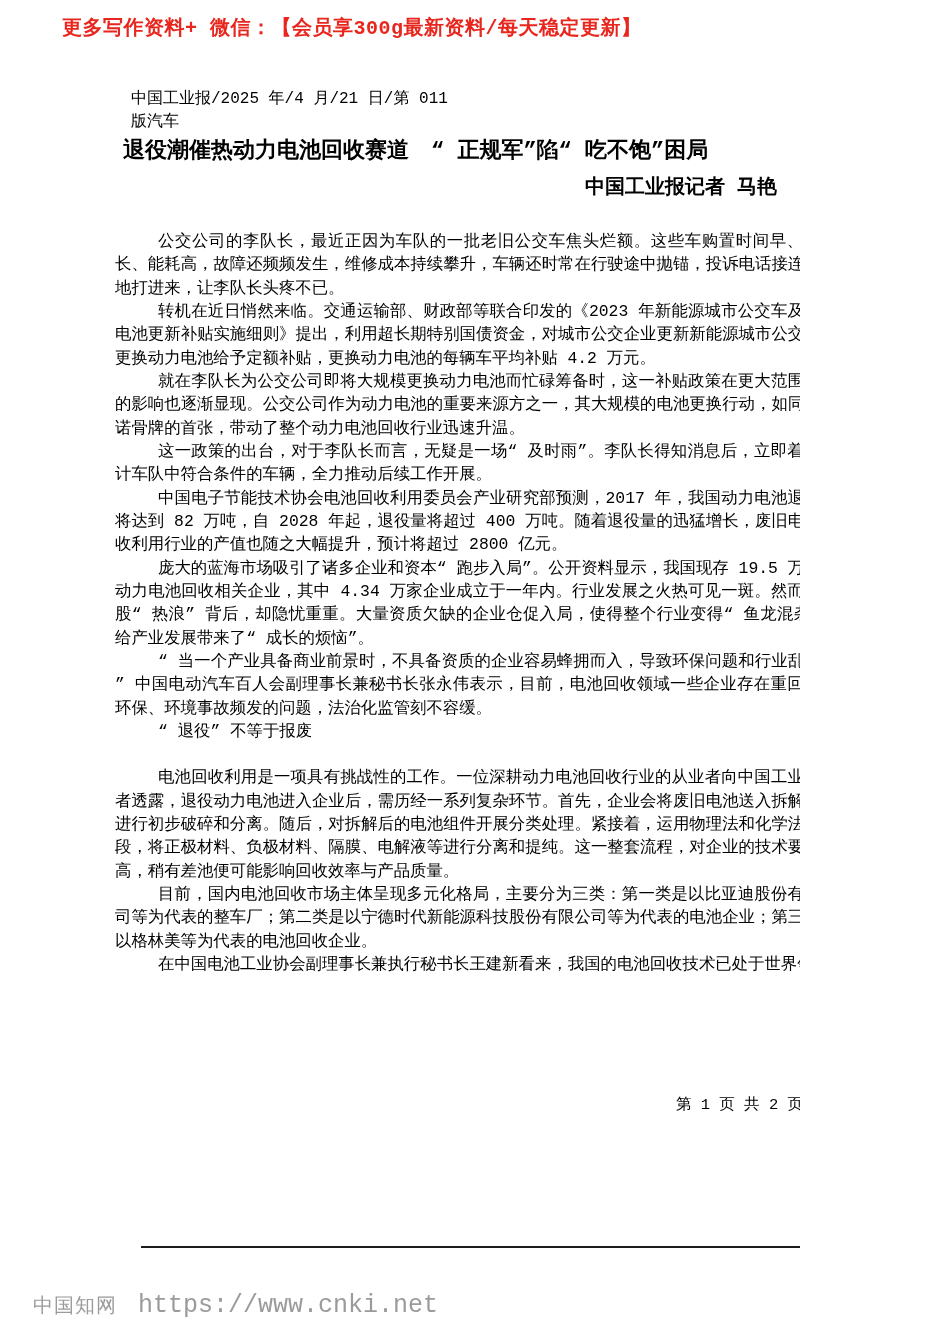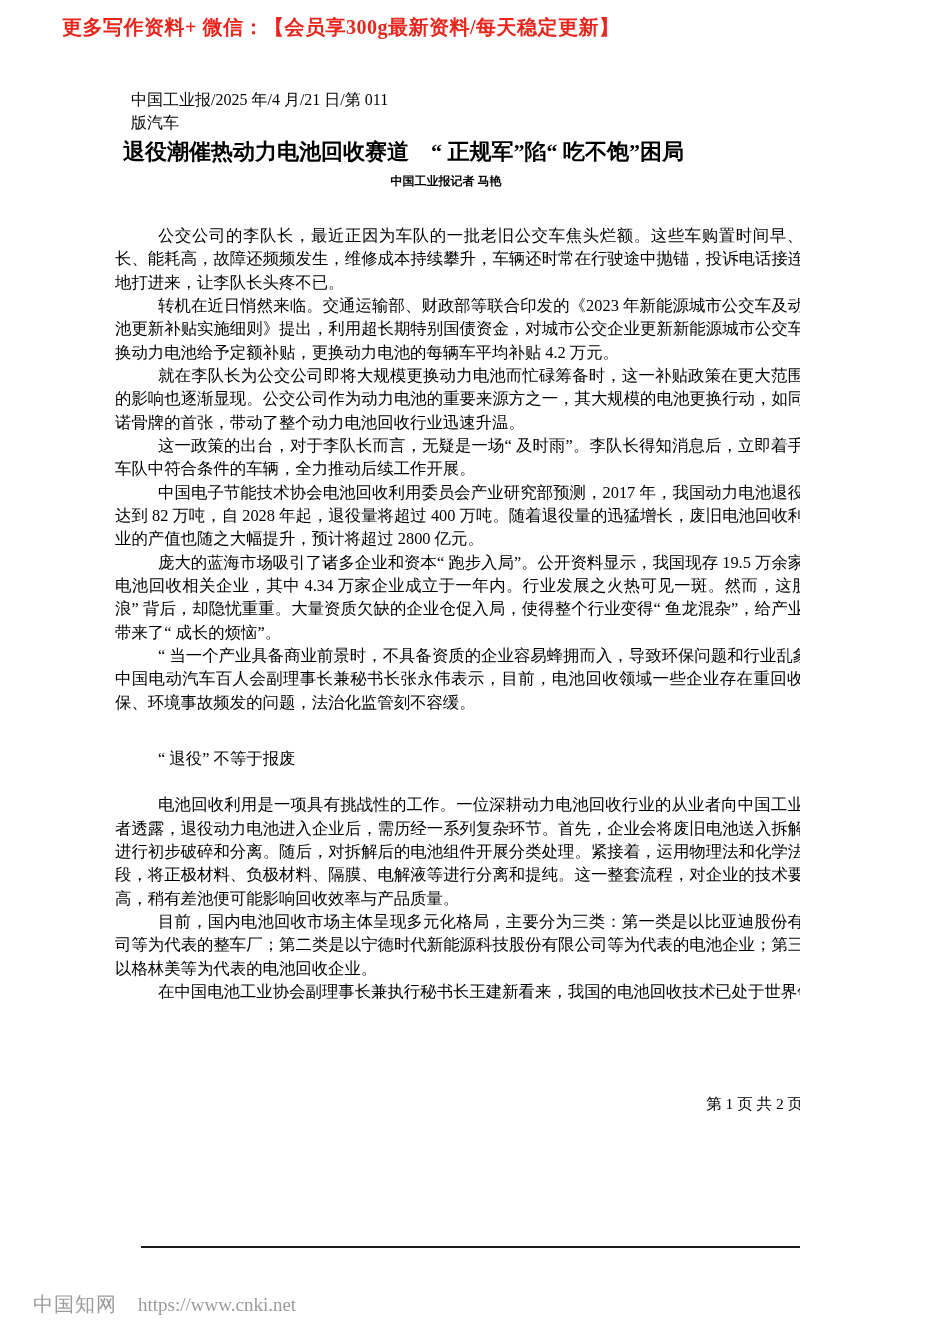--- a/index.html
+++ b/index.html
@@ -6,21 +6,21 @@
     margin: 0;
     padding: 0;
     background: #ffffff;
   }
   .page {
     position: relative;
     width: 800px;
     height: 1344px;
     background: #ffffff;
     overflow: hidden;
-    font-family: Liberation Serif, serif;
+    font-family: Liberation Mono, monospace;
     color: #000000;
   }
   .banner {
     position: absolute;
     left: 62px;
     top: 14px;
     font-size: 20px;
     font-weight: bold;
     letter-spacing: 0.5px;
     white-space: nowrap;
@@ -36,40 +36,39 @@
     font-size: 16px;
     line-height: 23px;
   }
   .title {
     margin: 4px 0 0 8px;
     font-size: 22px;
     font-weight: bold;
     line-height: 28px;
   }
   .byline {
-    margin-top: 4px;
+    margin-top: 10px;
     padding-right: 60px;
-    text-align: center;
-    font-size: 12px;
+    text-align: right;
+    font-size: 20px;
     font-weight: bold;
     line-height: 23px;
   }
   .body-text {
     margin-top: 31px;
   }
   .body-text p {
     margin: 0;
     font-size: 16.4px;
     line-height: 23.33px;
     text-align: justify;
     text-indent: 43px;
   }
   .body-text p.subheading {
     margin-bottom: 23px;
-    margin-top: 33px;
   }
   .page-indicator {
     position: absolute;
     left: 108px;
     top: 1094px;
     width: 695px;
     text-align: right;
     font-size: 15.5px;
   }
   .footer-divider {
@@ -86,21 +85,21 @@
     top: 1291px;
     display: flex;
     align-items: center;
     gap: 21px;
   }
   .wm-brand {
     font-size: 20px;
     letter-spacing: 1px;
   }
   .wm-url {
-    font-size: 19px;
+    font-size: 25px;
   }
 </style>
 </head>
 <body>
 
 <div class="page">
 
   <div class="banner" style="color: rgb(232, 38, 29);">更多写作资料+ 微信：【会员享300g最新资料/每天稳定更新】</div>
 
   <div class="doc">

